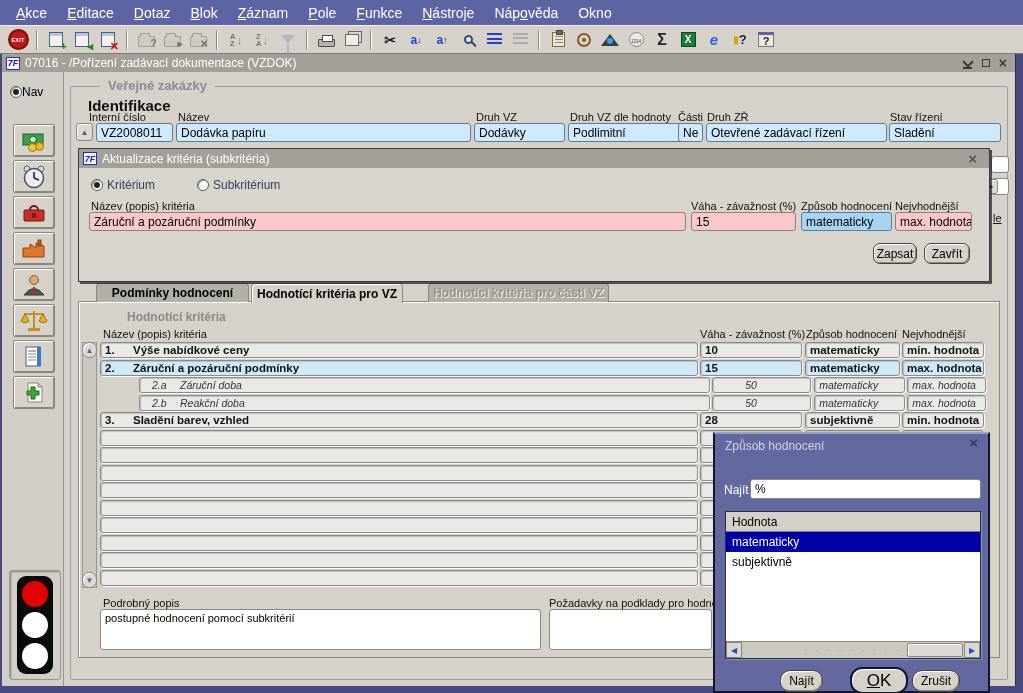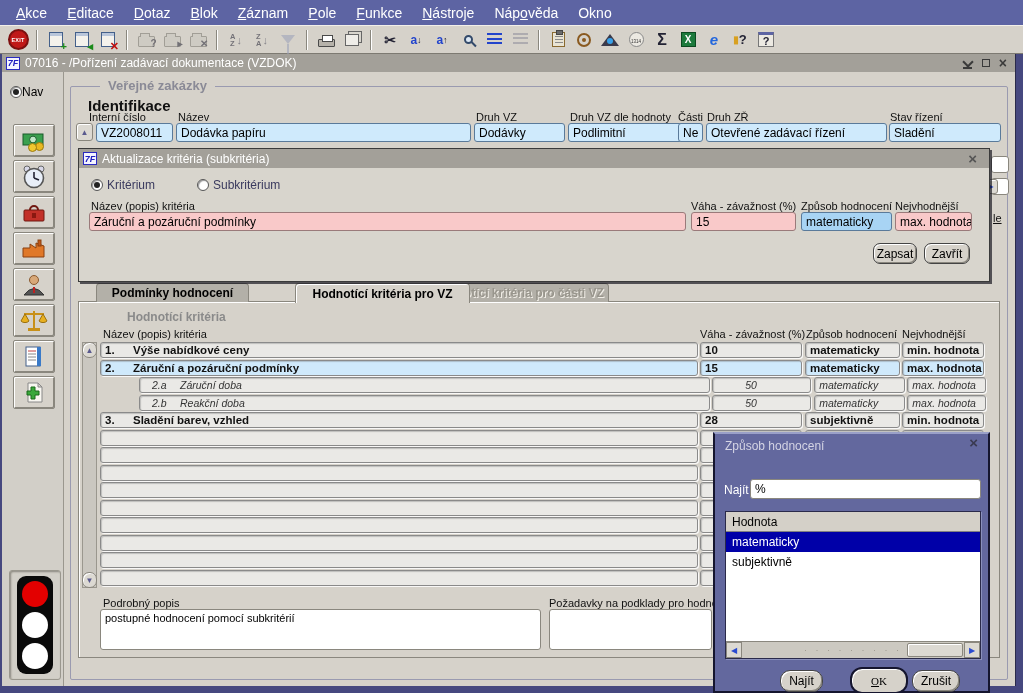--- a/index.html
+++ b/index.html
@@ -369,21 +369,21 @@
 <div class="fld" style="left:706px;top:123px;width:181px;">Otevřené zadávací řízení</div>
 <div class="fld" style="left:889px;top:123px;width:112px;">Sladění</div>
 
 <div class="fld white" style="left:991px;top:156px;width:18px;height:17px;"></div>
 <div class="fld white" style="left:991px;top:178px;width:18px;height:17px;"></div>
 <span class="arrbtn" style="left:983px;top:179px;width:15px;height:15px;color:#2a4ad0;">▶</span>
 <span class="lbl" style="left:993px;top:212px;text-decoration:underline;">le</span>
 
 <div id="tabpanel"></div>
 <div class="tab" style="left:96px;width:153px;">Podmínky hodnocení</div>
-<div class="tab active" style="left:251px;width:175px;margin-left:44px;">Hodnotící kritéria pro VZ</div>
+<div class="tab active" style="left:251px;width:152px;">Hodnotící kritéria pro VZ</div>
 <div class="tab disabled" style="left:428px;width:181px;">Hodnotící kritéria pro části VZ</div>
 
 <span class="lbl gray" style="left:103px;top:310px;z-index:6;">Hodnotící kritéria</span>
 <span class="lbl" style="left:103px;top:328px;z-index:6;">Název (popis) kritéria</span>
 <span class="lbl" style="left:700px;top:328px;z-index:6;">Váha - závažnost (%)</span>
 <span class="lbl" style="left:806px;top:328px;z-index:6;">Způsob hodnocení</span>
 <span class="lbl" style="left:902px;top:328px;z-index:6;">Nejvhodnější</span>
 
 <div id="vscroll">
   <span class="arrbtn" style="left:-1px;top:-1px;width:15px;height:16px;border-radius:7px;">▲</span>
@@ -541,16 +541,16 @@
     <div id="lovhsb">
       <span class="hsb-btn">◀</span>
       <span class="dots">· · · · · · · · ·</span>
       <span class="hsb-thumb"></span>
       <span class="hsb-btn" style="margin-left:auto;">▶</span>
     </div>
   </div>
 
   <div class="rbtn ufirst" style="left:65px;top:236px;width:43px;">Najít</div>
   <div id="okwrap">
-    <span class="ufirst" style="font-size:11px;font-family:Liberation Serif, serif;">OK</span>
+    <span class="ufirst" style="font-size:17px;">OK</span>
   </div>
   <div class="rbtn ufirst" style="left:197px;top:236px;width:48px;">Zrušit</div>
 </div>
 
 </body></html>

